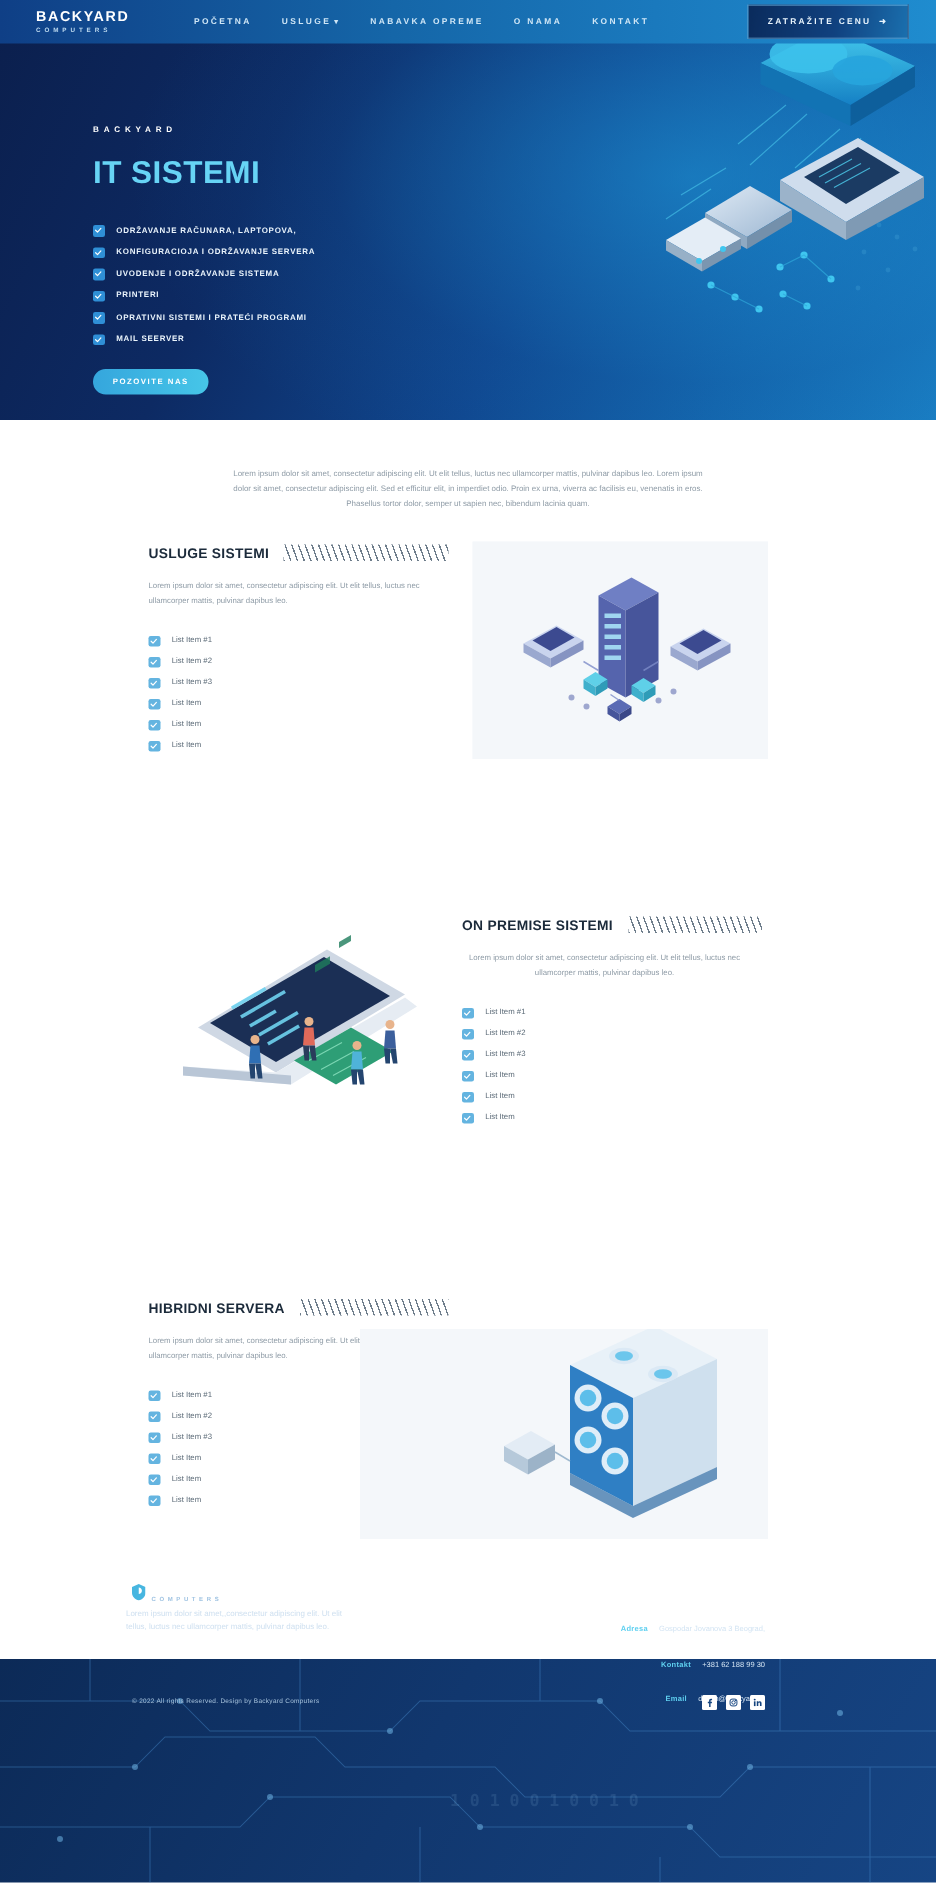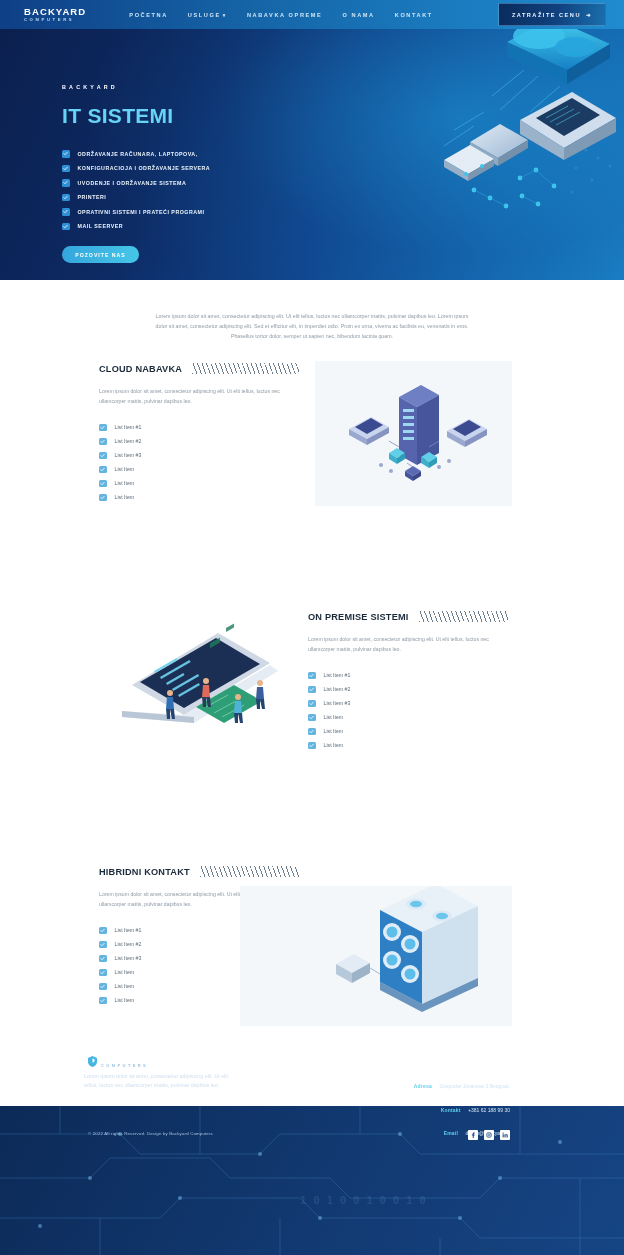--- a/index.html
+++ b/index.html
@@ -311,21 +311,21 @@
     </div>
   </div>
 
   <div class="intro">
     <p>Lorem ipsum dolor sit amet, consectetur adipiscing elit. Ut elit tellus, luctus nec ullamcorper mattis, pulvinar dapibus leo. Lorem ipsum dolor sit amet, consectetur adipiscing elit. Sed et efficitur elit, in imperdiet odio. Proin ex urna, viverra ac facilisis eu, venenatis in eros. Phasellus tortor dolor, semper ut sapien nec, bibendum lacinia quam.</p>
   </div>
 
   <div class="section" style="height:200px; margin-top:22px;">
     <div style="position:absolute; left:99px; top:0; width:200px;">
       <div class="sec-head">
-        <span class="sec-title">CLOUD NABAVKA</span>
+        <span class="sec-title">USLUGE SISTEMI</span>
         <span class="hatch"></span>
       </div>
       <p class="sec-body">Lorem ipsum dolor sit amet, consectetur adipiscing elit. Ut elit tellus, luctus nec ullamcorper mattis, pulvinar dapibus leo.</p>
       <ul class="sec-list">
         <li>
             <span class="chk-lt">
               <svg viewBox="0 0 10 10">
                 <path d="M1.5 5 L4 7.5 L8.5 2.5" stroke="#fff" stroke-width="1.6" fill="none" stroke-linecap="round" stroke-linejoin="round"></path>
               </svg>
             </span>
@@ -430,21 +430,21 @@
           <circle cx="66" cy="104" r="2"></circle>
             <circle cx="76" cy="110" r="2"></circle>
           <circle cx="124" cy="106" r="2"></circle>
             <circle cx="134" cy="100" r="2"></circle>
         </g>
       </svg>
     </div>
   </div>
 
   <div class="section" style="height:200px; margin-top:48px;">
-    <div style="position:absolute; left:308px; top:0; width:200px;">
+    <div style="position:absolute; left:308px; top:0; width:200px;text-align:center;">
       <div class="sec-head">
         <span class="sec-title">ON PREMISE SISTEMI</span>
         <span class="hatch"></span>
       </div>
       <p class="sec-body">Lorem ipsum dolor sit amet, consectetur adipiscing elit. Ut elit tellus, luctus nec ullamcorper mattis, pulvinar dapibus leo.</p>
       <ul class="sec-list">
         <li>
             <span class="chk-lt">
               <svg viewBox="0 0 10 10">
                 <path d="M1.5 5 L4 7.5 L8.5 2.5" stroke="#fff" stroke-width="1.6" fill="none" stroke-linecap="round" stroke-linejoin="round"></path>
@@ -547,21 +547,21 @@
           <path d="M146 80 L150 80 L150 90 L147 90 Z" fill="#24456f"></path>
           <path d="M150 80 L154 80 L155 90 L152 90 Z" fill="#24456f"></path>
         </g>
       </svg>
     </div>
   </div>
 
   <div class="section" style="height:200px; margin-top:55px;">
     <div style="position:absolute; left:99px; top:0; width:200px;">
       <div class="sec-head">
-        <span class="sec-title">HIBRIDNI KONTAKT</span>
+        <span class="sec-title">HIBRIDNI SERVERA</span>
         <span class="hatch"></span>
       </div>
       <p class="sec-body">Lorem ipsum dolor sit amet, consectetur adipiscing elit. Ut elit tellus, luctus nec ullamcorper mattis, pulvinar dapibus leo.</p>
       <ul class="sec-list">
         <li>
             <span class="chk-lt">
               <svg viewBox="0 0 10 10">
                 <path d="M1.5 5 L4 7.5 L8.5 2.5" stroke="#fff" stroke-width="1.6" fill="none" stroke-linecap="round" stroke-linejoin="round"></path>
               </svg>
             </span>

